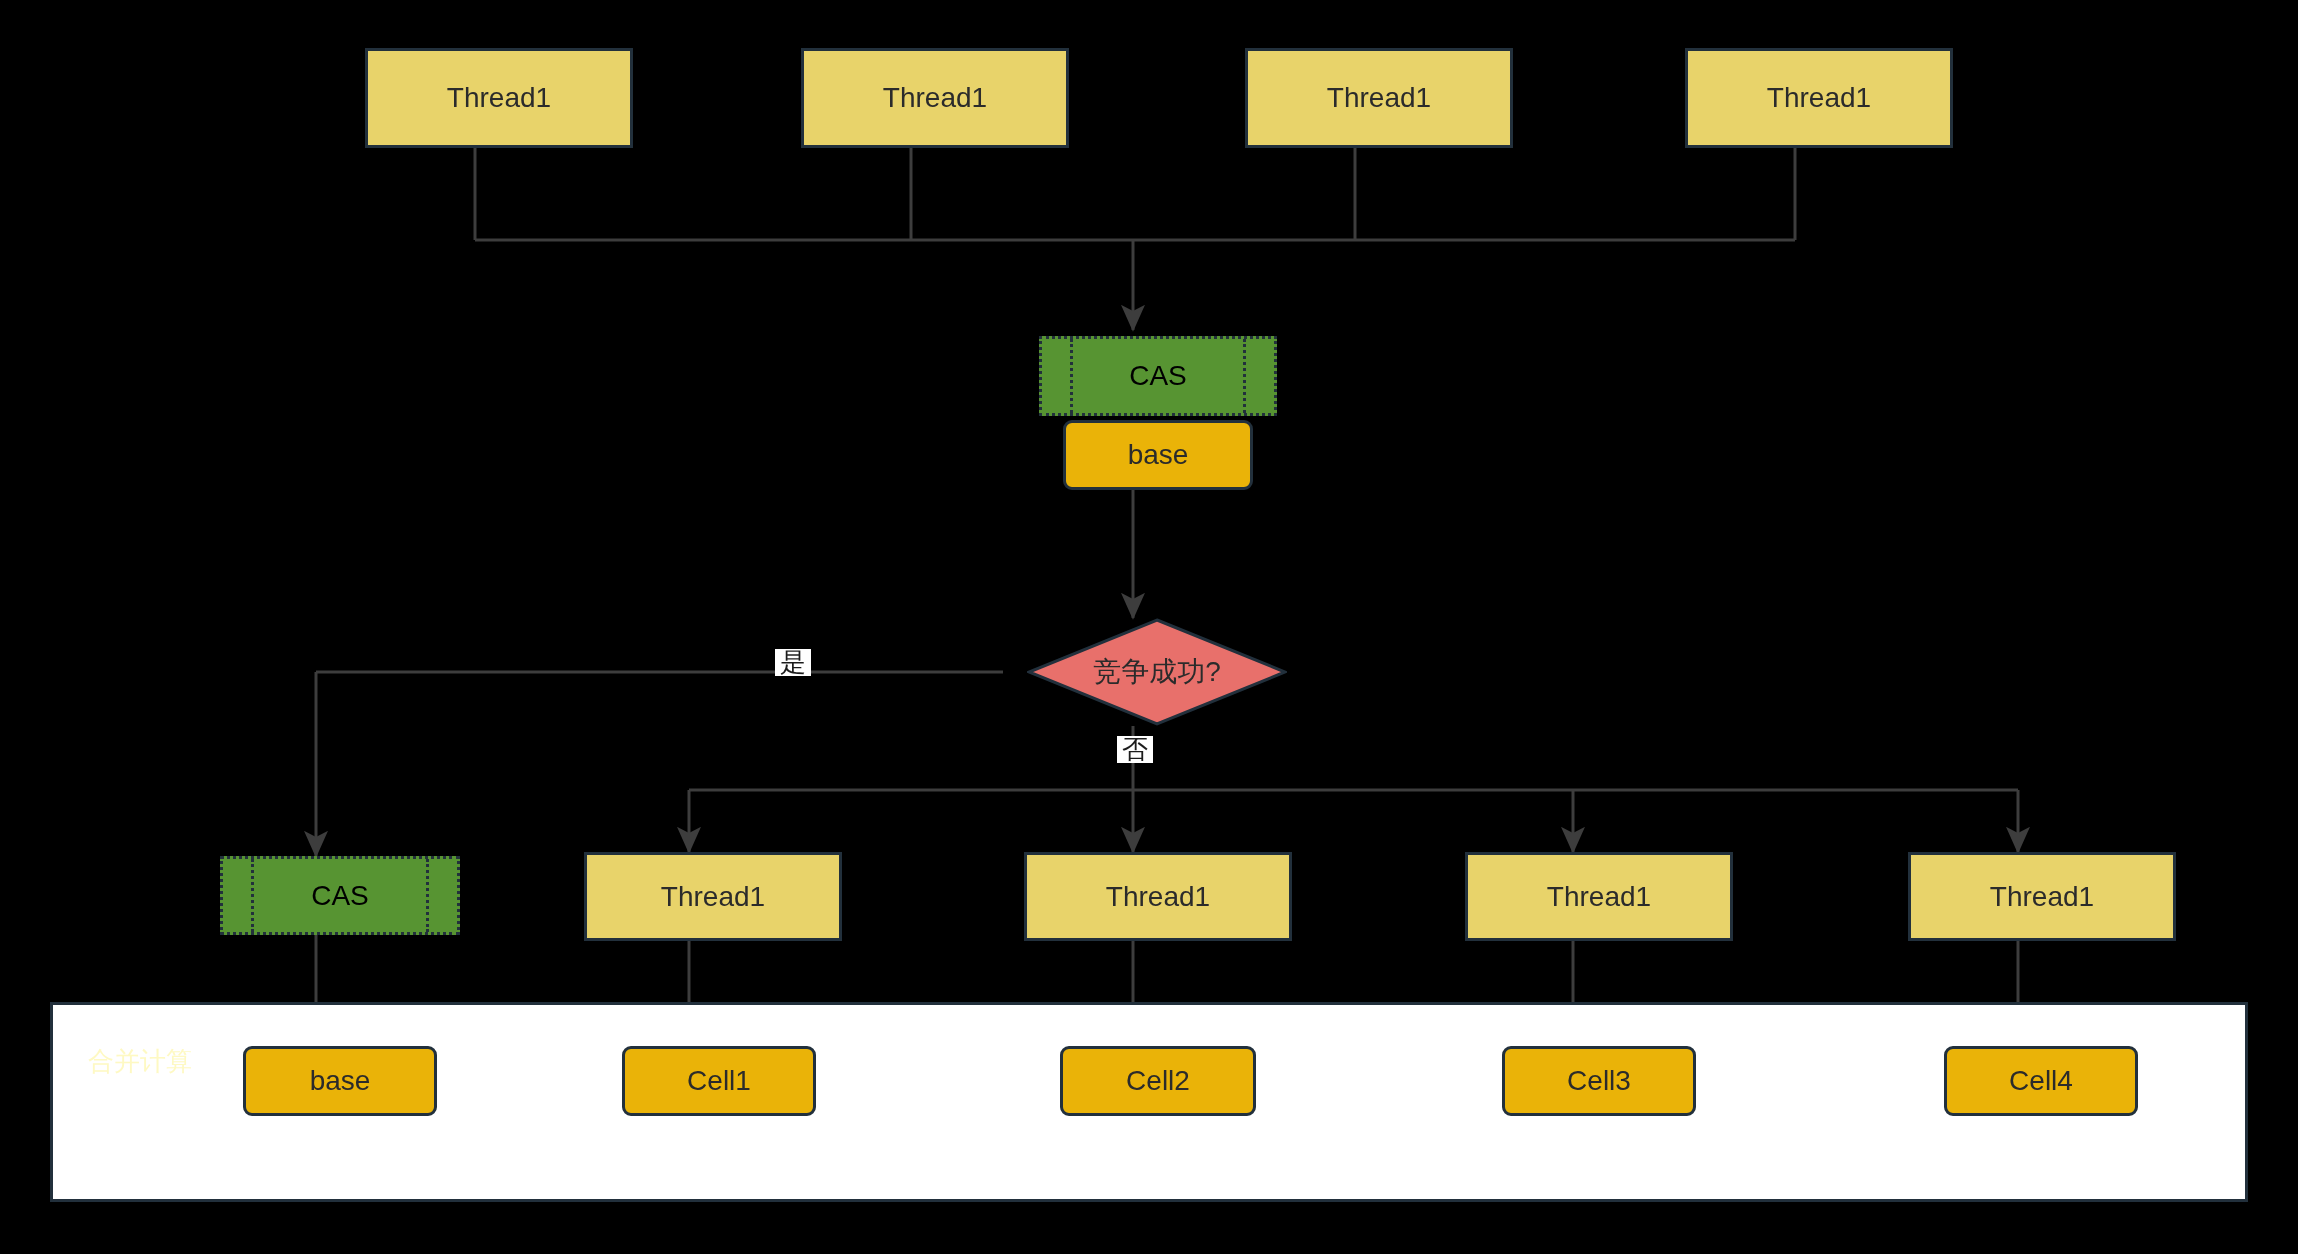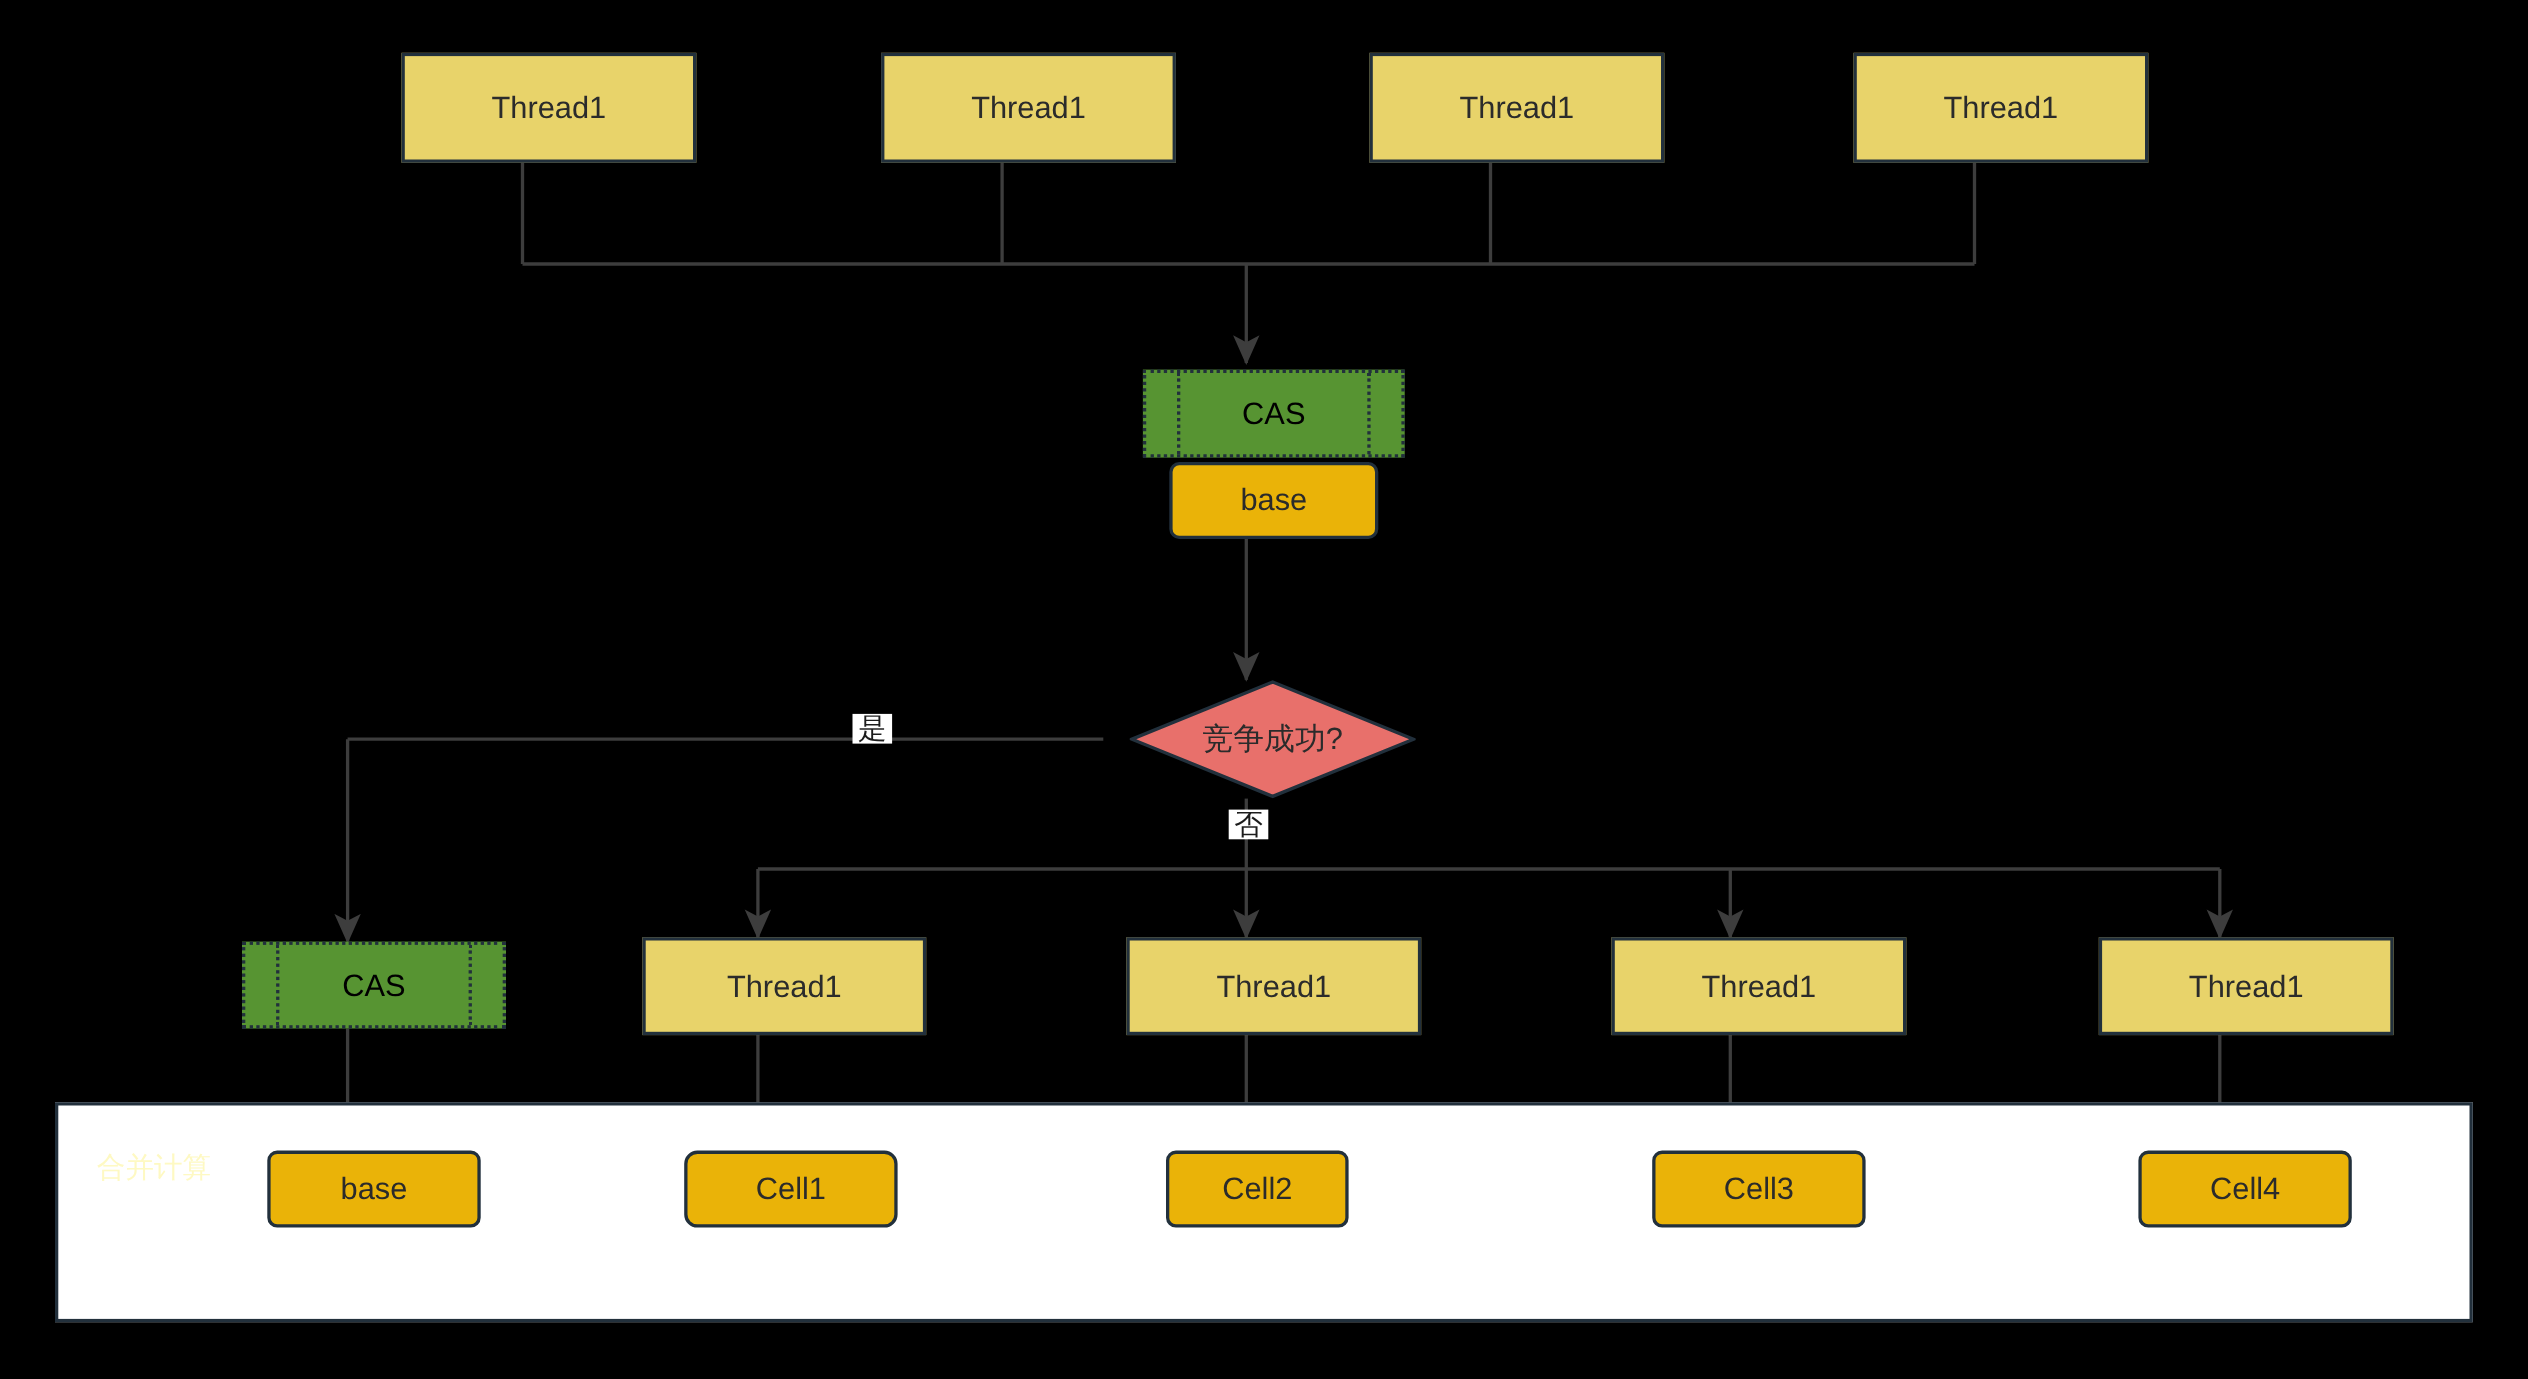--- a/index.html
+++ b/index.html
@@ -204,24 +204,24 @@
   <div class="node node-thread" style="left:1441px; top:852px; width:268px; height:89px;">
     <span>Thread1</span>
   </div>
   <div class="node node-thread" style="left:1884px; top:852px; width:268px; height:89px;">
     <span>Thread1</span>
   </div>
 
   <div class="node node-store" style="left:219px; top:1046px; width:194px; height:70px;">
     <span>base</span>
   </div>
-  <div class="node node-store" style="left:598px; top:1046px; width:194px; height:70px;border-radius:12px;">
+  <div class="node node-store" style="left:598px; top:1046px; width:194px; height:70px;">
     <span>Cell1</span>
   </div>
-  <div class="node node-store" style="left:1036px; top:1046px; width:166px; height:70px;">
+  <div class="node node-store" style="left:1036px; top:1046px; width:196px; height:70px;">
     <span>Cell2</span>
   </div>
   <div class="node node-store" style="left:1478px; top:1046px; width:194px; height:70px;">
     <span>Cell3</span>
   </div>
   <div class="node node-store" style="left:1920px; top:1046px; width:194px; height:70px;">
     <span>Cell4</span>
   </div>
 
 </div>

